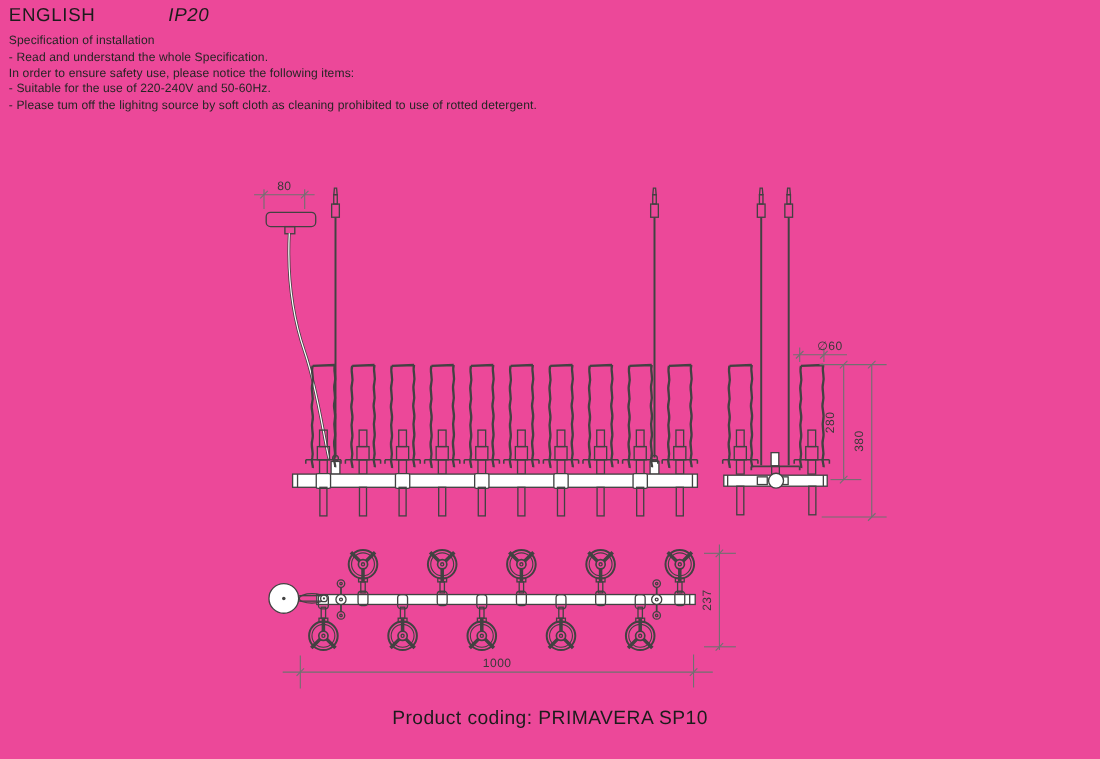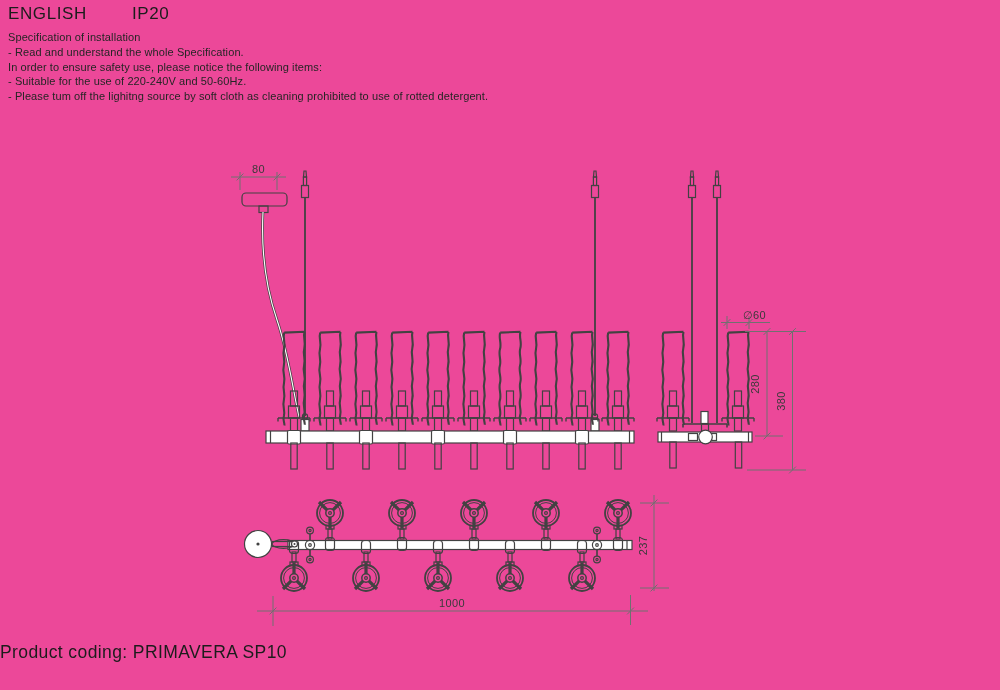--- a/index.html
+++ b/index.html
@@ -1,21 +1,21 @@
 <!DOCTYPE html>
 <html><head>
 <meta charset="utf-8">
 <style>
   html,body{margin:0;padding:0;background:#ffffff;}
   .page{position:relative;width:1000px;height:690px;background:#ec4899;overflow:hidden;
         font-family:"Liberation Sans",sans-serif;color:#222;}
   .hdr{position:absolute;top:4px;left:8px;font-size:17px;letter-spacing:.6px;color:#1c1c1c;}
-  .hdr .ip{position:absolute;left:124px;top:0;white-space:nowrap;}
+  .hdr .ip{position:absolute;left:145px;top:0;white-space:nowrap;font-style:italic;}
   .spec{position:absolute;left:8px;top:30px;font-size:11px;line-height:14.8px;color:#252525;letter-spacing:.1px;white-space:nowrap;}
-  .footer{position:absolute;left:0;right:0;top:642px;font-size:17.5px;color:#1c1c1c;letter-spacing:.4px;}
+  .footer{position:absolute;left:0;right:0;top:642px;text-align:center;font-size:17.5px;color:#1c1c1c;letter-spacing:.4px;}
   svg{position:absolute;left:0;top:0;}
   .draw{stroke:#424242;fill:none;stroke-width:1.2;}
   .draw .fill{fill:#424242;stroke:none;}
   .draw .white{fill:#ffffff;}
   .dims{stroke:#707070;fill:none;stroke-width:1;}
   .dims text{fill:#3a3a3a;stroke:none;font-family:"Liberation Sans",sans-serif;font-size:11px;letter-spacing:.4px;}
 </style>
 </head>
 <body>
 

